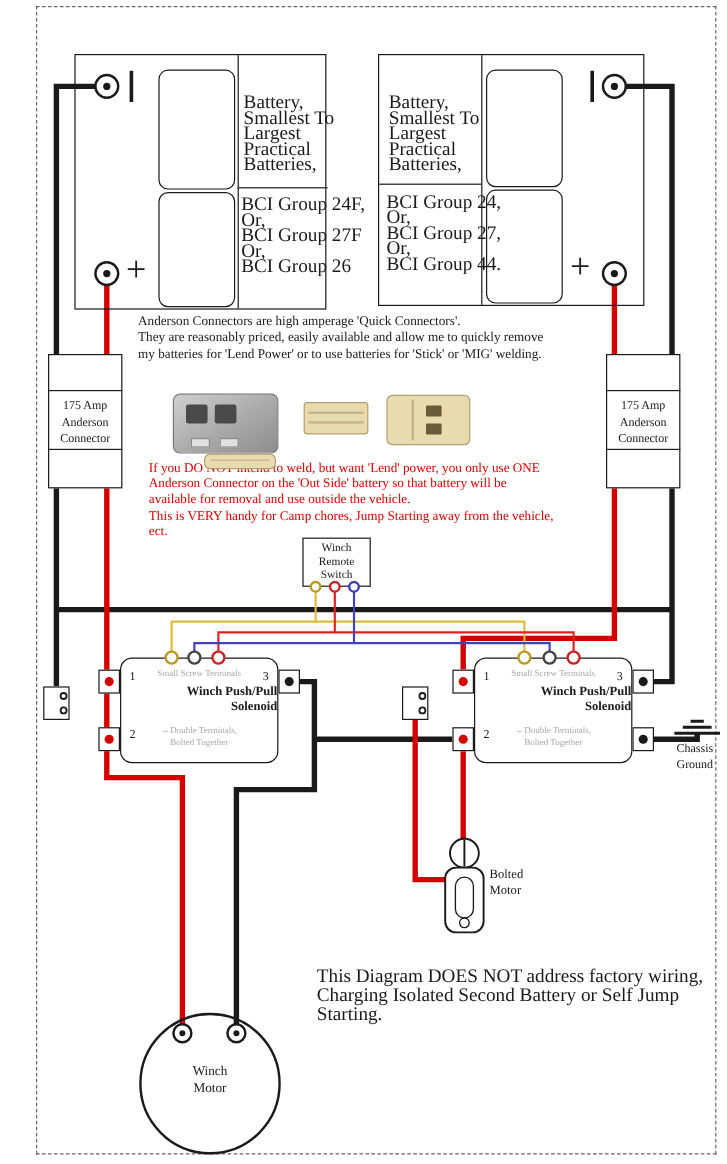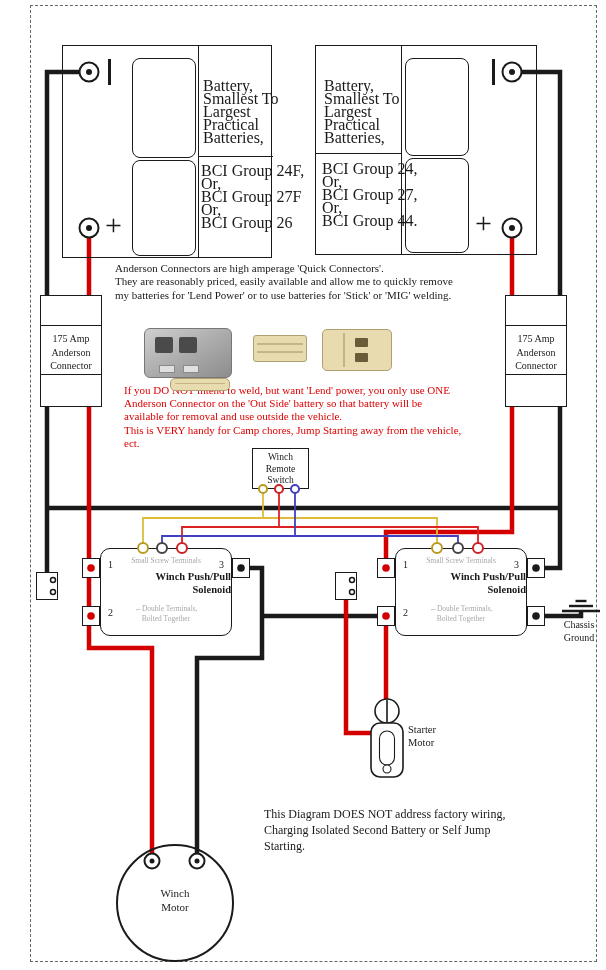--- a/index.html
+++ b/index.html
@@ -136,21 +136,21 @@
   <div class="para ml" style="left:115px;top:262px;width:480px;">Anderson Connectors are high amperage 'Quick Connectors'.
 They are reasonably priced, easily available and allow me to quickly remove
 my batteries for 'Lend Power' or to use batteries for 'Stick' or 'MIG' welding.</div>
 
   <div class="para ml rednote" style="left:124px;top:384px;width:472px;line-height:13.2px;">If you DO NOT intend to weld, but want 'Lend' power, you only use ONE
 Anderson Connector on the 'Out Side' battery so that battery will be
 available for removal and use outside the vehicle.
 This is VERY handy for Camp chores, Jump Starting away from the vehicle,
 ect.</div>
 
-  <div class="para ml" style="left:264px;top:806px;width:330px;font-size:12px;line-height:16px;">This Diagram DOES NOT address factory wiring,
+  <div class="para ml" style="left:264px;top:806px;width:330px;font-size:16px;line-height:16px;">This Diagram DOES NOT address factory wiring,
 Charging Isolated Second Battery or Self Jump
 Starting.</div>
 
   <div class="box connbox-label ml" style="left:40px;top:295px;width:62px;height:112px;">175 Amp
 Anderson
 Connector</div>
   <div class="hline" style="left:40px;top:325px;width:62px;z-index:2;"></div>
   <div class="hline" style="left:40px;top:374px;width:62px;z-index:2;"></div>
 
   <div class="box connbox-label ml" style="left:505px;top:295px;width:62px;height:112px;">175 Amp
@@ -210,21 +210,21 @@
   <div class="block" style="left:377px;top:558px;width:18px;height:20px;"></div>
   <div class="block" style="left:377px;top:606px;width:18px;height:20px;"></div>
   <div class="block" style="left:527px;top:558px;width:18px;height:20px;"></div>
   <div class="block" style="left:527px;top:606px;width:18px;height:20px;"></div>
 
   <div class="smallbox" style="left:36px;top:572px;width:22px;height:28px;"></div>
   <div class="smallbox" style="left:335px;top:572px;width:22px;height:28px;"></div>
 
   <div class="label ml" style="left:548px;top:619px;width:62px;text-align:center;font-size:10px;line-height:12.5px;">Chassis
 Ground</div>
-  <div class="label ml" style="left:408px;top:724px;width:50px;font-size:10.5px;line-height:12.5px;">Starter
+  <div class="label ml" style="left:408px;top:724px;width:50px;font-size:10.5px;line-height:12.5px;">Bolted
 Motor</div>
   <div class="label ml" style="left:125px;top:886px;width:100px;text-align:center;font-size:11px;line-height:14px;">Winch
 Motor</div>
 
   <div class="motor-circle" style="left:116px;top:844px;width:118px;height:118px;"></div>
 
   <svg id="dots" class="layer" width="606" height="970" viewBox="0 0 606 970">
 
     <g stroke="#1a1a1a" stroke-width="2" fill="#fff">
       <circle cx="89" cy="72" r="9.5"></circle>

